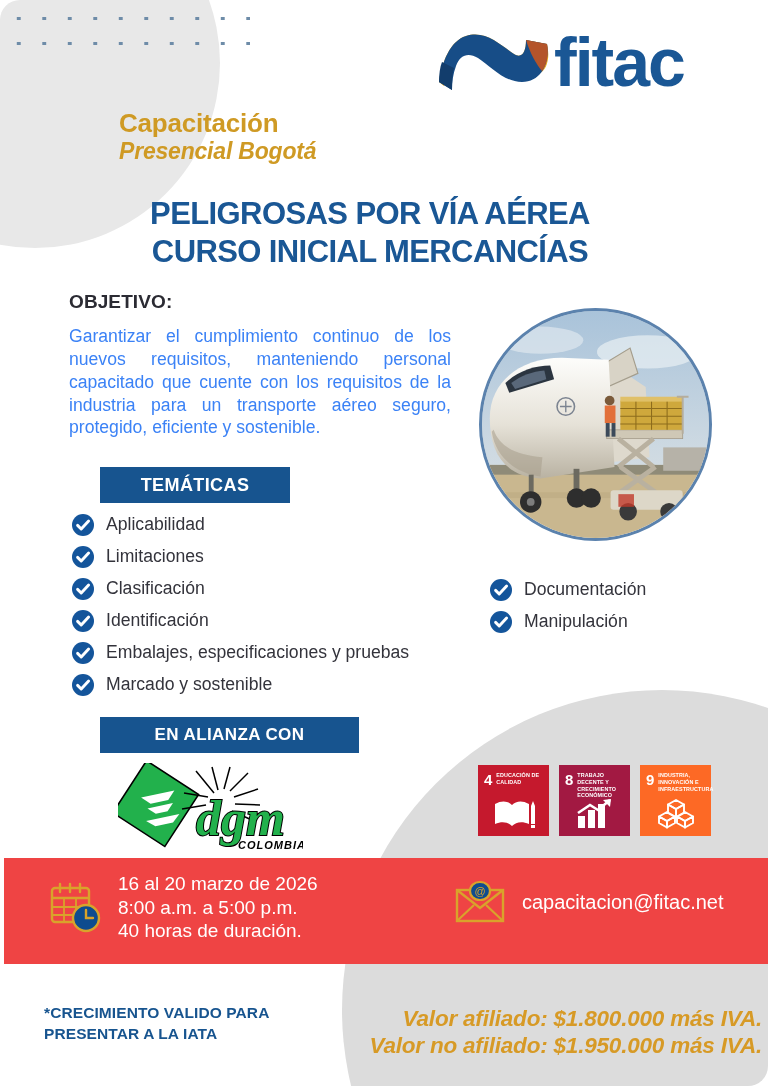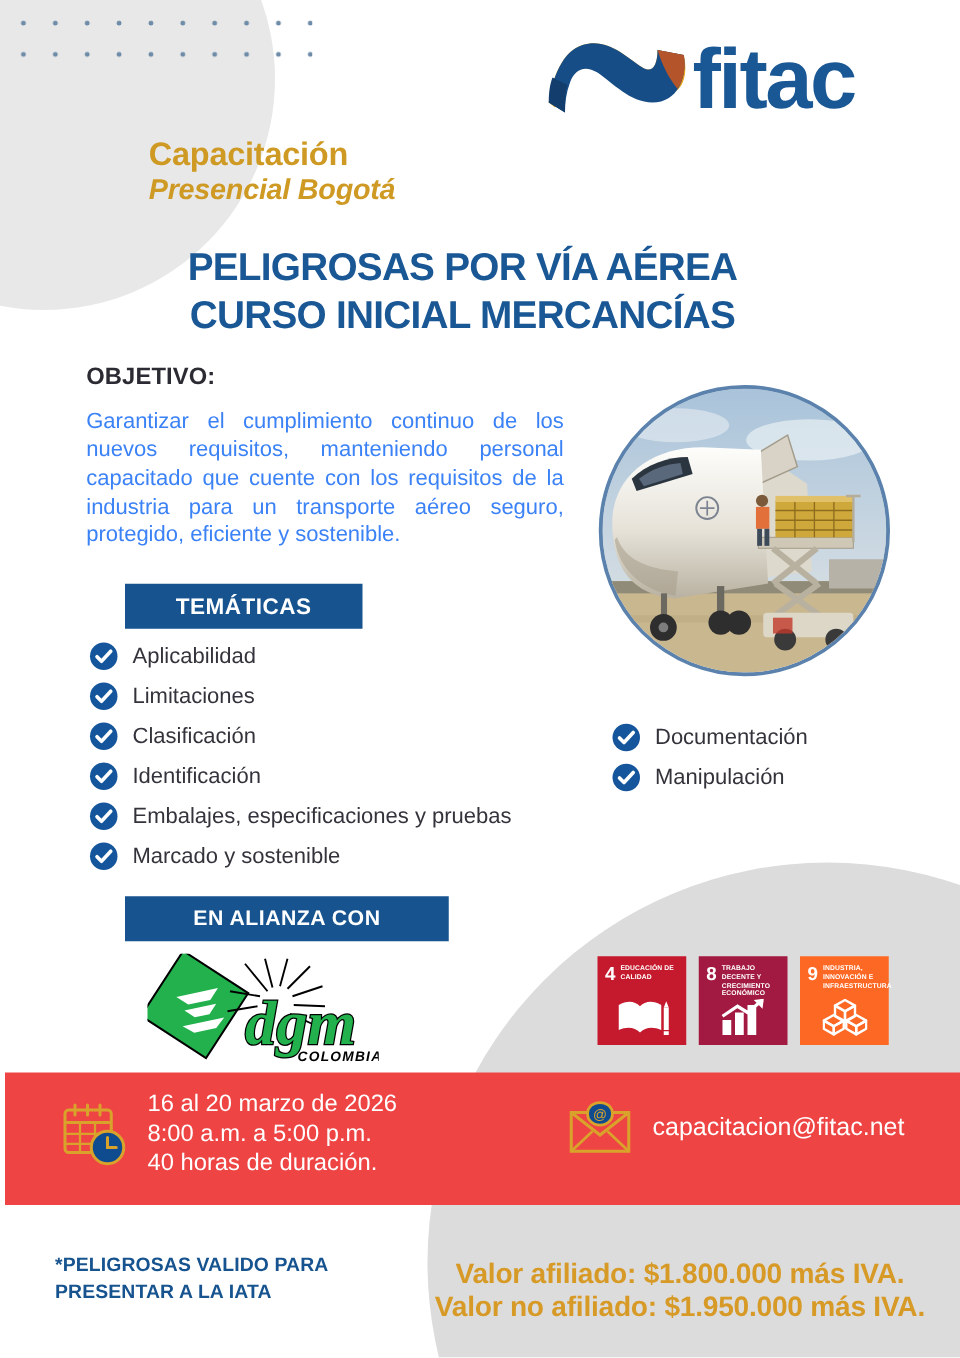--- a/index.html
+++ b/index.html
@@ -10,20 +10,21 @@
   }
   body {
     font-family: "Liberation Sans", sans-serif;
   }
   #poster {
     position: relative;
     width: 768px;
     height: 1086px;
     overflow: hidden;
     background: #ffffff;
+    border-radius: 20px;
   }
 
   
   .bg-circle-top {
     position: absolute;
     left: -150px;
     top: -122px;
     width: 370px;
     height: 370px;
     border-radius: 50%;
@@ -287,24 +288,25 @@
     top: 1003px;
     width: 280px;
     color: #17548f;
     font-size: 15.5px;
     font-weight: bold;
     line-height: 1.35;
     letter-spacing: 0.1px;
   }
   .price-block {
     position: absolute;
-    right: 28px;
+    right: 6px;
     top: 1005px;
-    text-align: center;
+    text-align: right;
     line-height: 1.22;
+    font-style: italic;
   }
   .price-block span {
     display: block;
     color: #d79a26;
     font-size: 22.5px;
     font-weight: bold;
     letter-spacing: -0.2px;
   }
 </style>
 </head>
@@ -605,21 +607,21 @@
           <path d="M3 41 L20 25 M49 41 L32 25" fill="none" stroke="#d9a32b" stroke-width="2.2"></path>
           <path d="M26 2 C 20 2, 16 6, 16 11 C 16 16, 20 20, 26 20 C 32 20, 36 16, 36 11 C 36 6, 32 2, 26 2 Z" fill="#0e4c8f" stroke="#d9a32b" stroke-width="2.2"></path>
           <text x="26" y="15" text-anchor="middle" font-family="'Liberation Sans', sans-serif" font-size="11" fill="#d9a32b">@</text>
         </svg>
       </span>
       <span class="info-mail-text">capacitacion@fitac.net</span>
     </div>
   </div>
 
   <div class="cert-note">
-    <span>*PELIGROSAS VALIDO PARA</span><br>
+    <span>*CRECIMIENTO VALIDO PARA</span><br>
     <span>PRESENTAR A LA IATA</span>
   </div>
   <div class="price-block">
     <span>Valor afiliado: $1.800.000 más IVA.</span>
     <span>Valor no afiliado: $1.950.000 más IVA.</span>
   </div>
 
 </div>
 
 </body></html>

